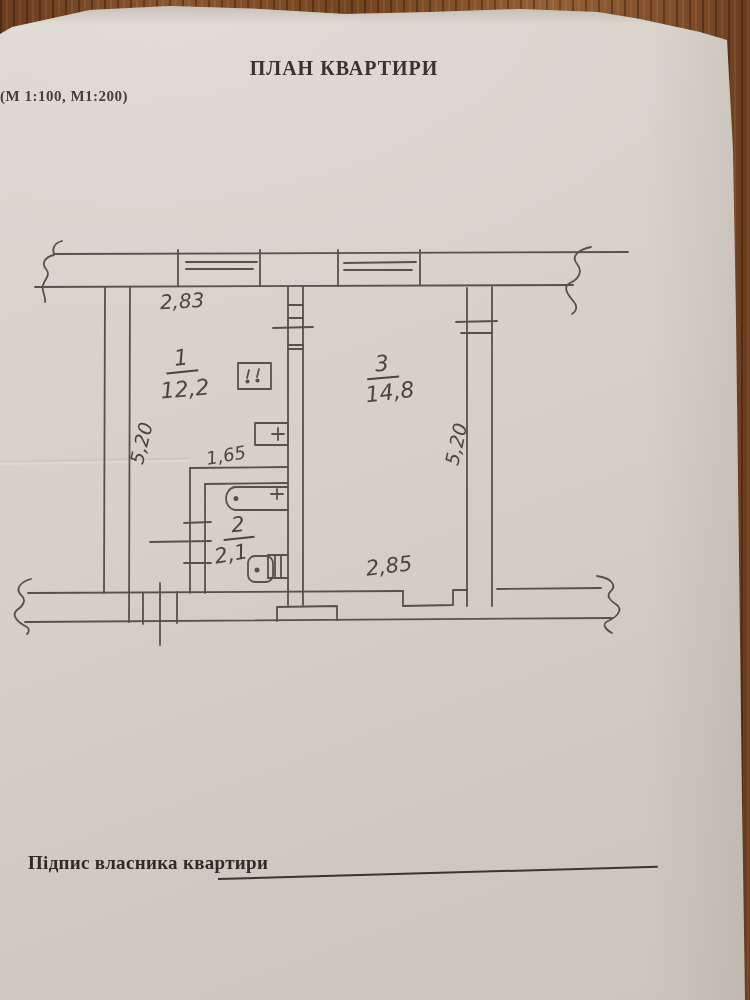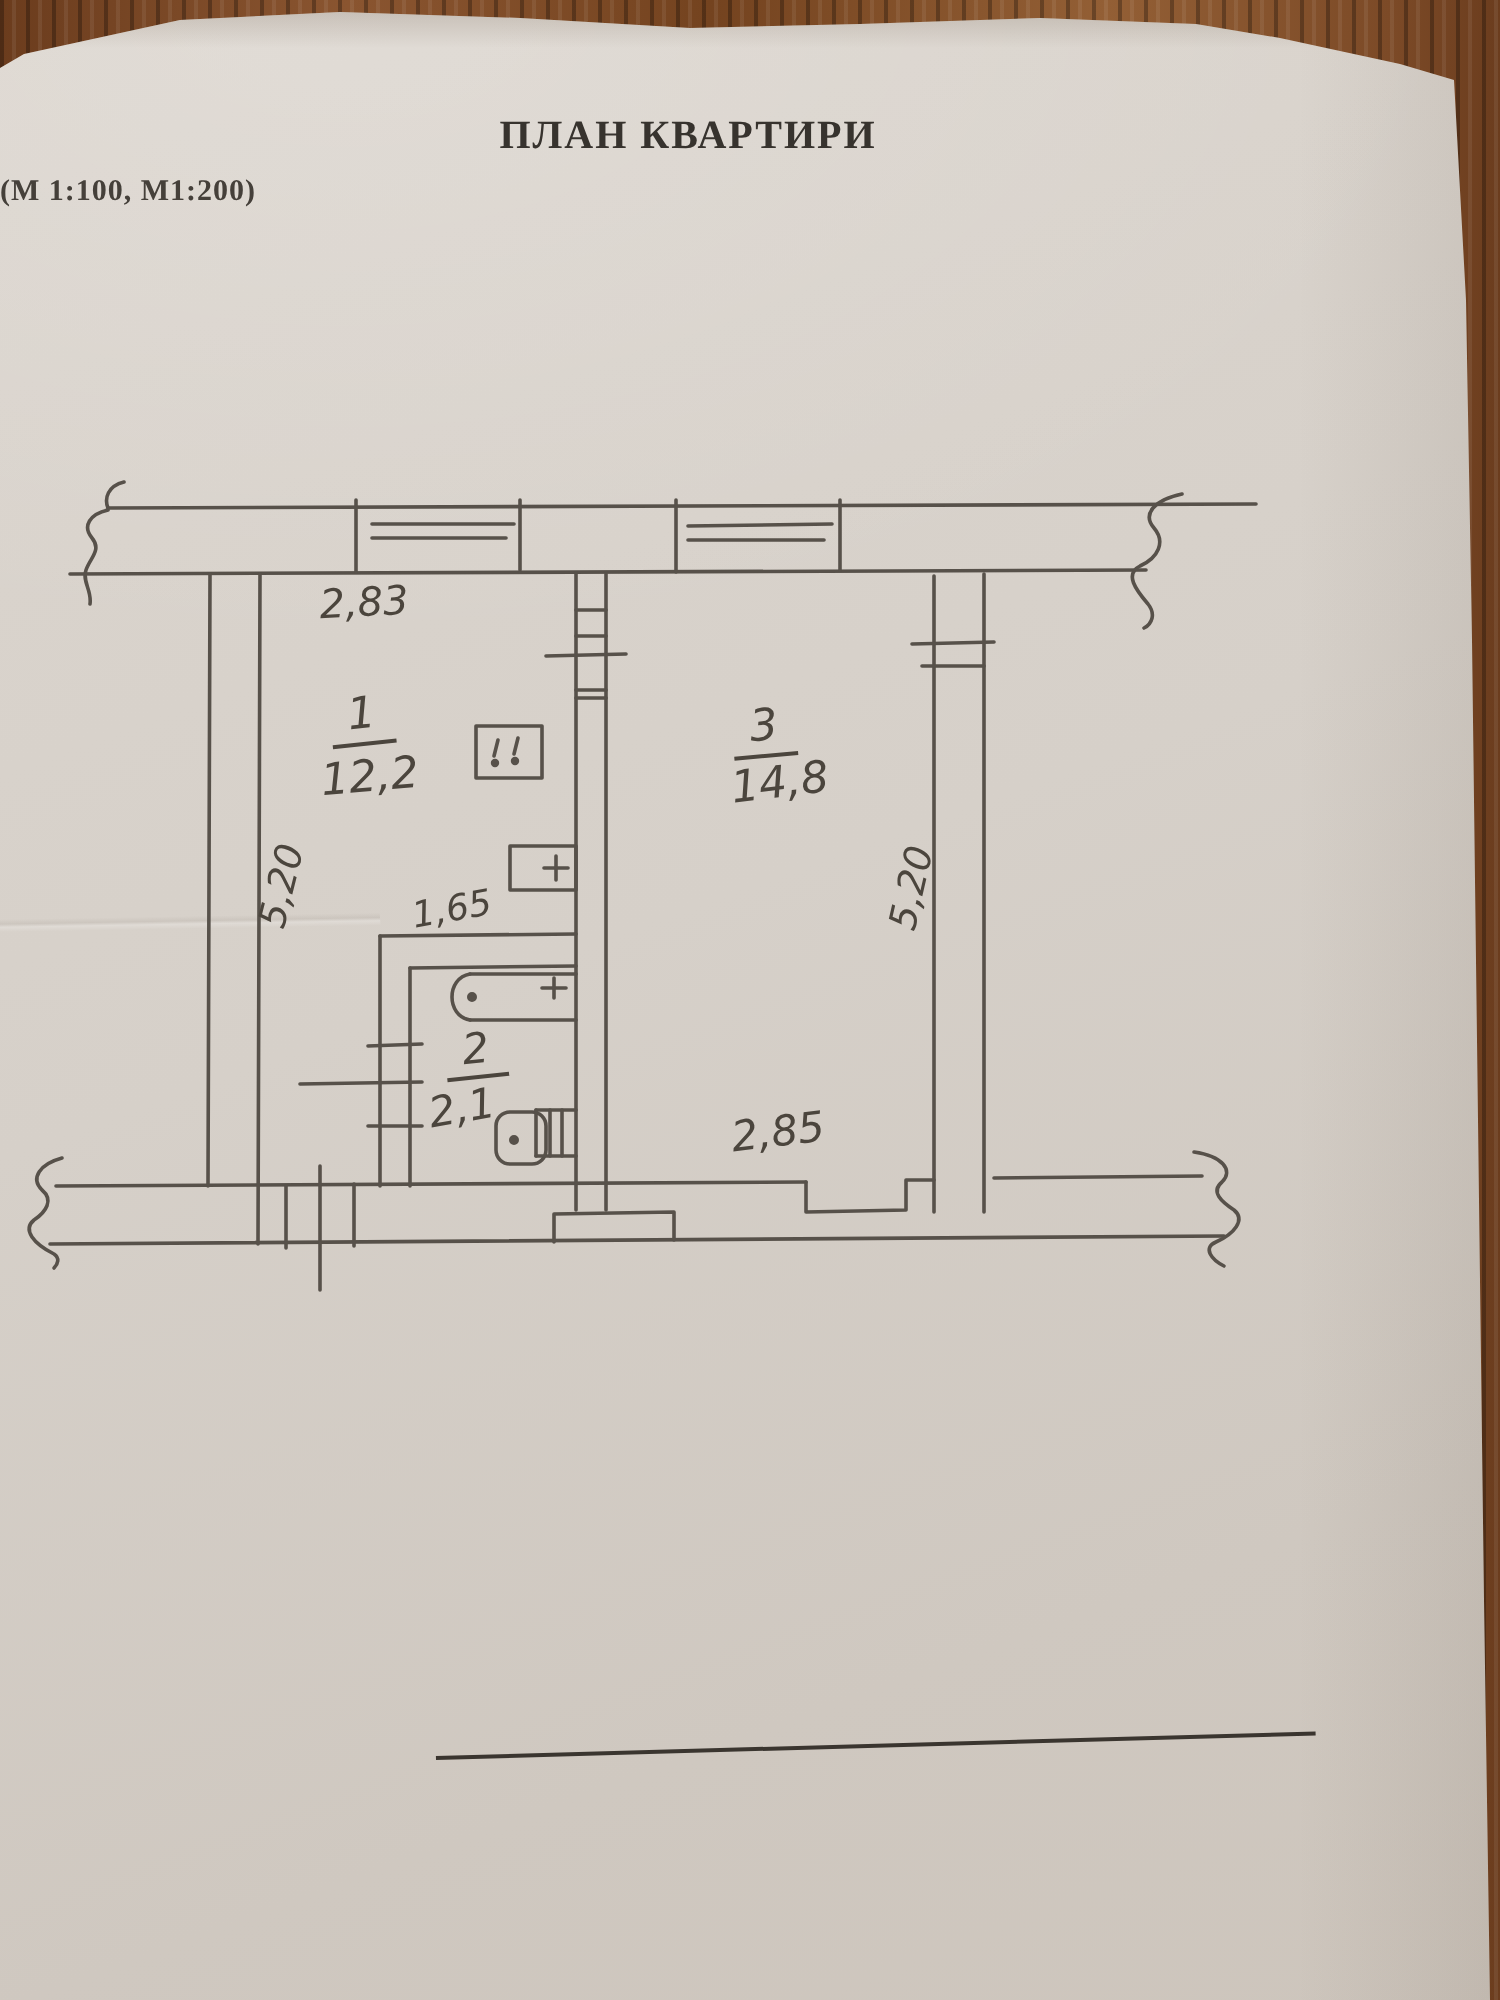--- a/index.html
+++ b/index.html
@@ -182,15 +182,16 @@
 
     <div class="hw" style="left:382px;top:365px;font-size:22px;transform:translate(-50%,-50%) rotate(-5deg);">
       <span class="num">3</span>
     </div>
     <div class="hw" style="left:390px;top:392px;font-size:22px;transform:translate(-50%,-50%) rotate(-7deg);">14,8</div>
 
     <div class="hw" style="left:456px;top:444px;font-size:19px;transform:translate(-50%,-50%) rotate(-77deg);">5,20</div>
 
     <div class="hw" style="left:389px;top:566px;font-size:21px;transform:translate(-50%,-50%) rotate(-7deg);">2,85</div>
 
+    <div class="sig-label">Підпис власника квартири</div>
     <div class="sig-line"></div>
   </div>
 </div>
 
 </body></html>

